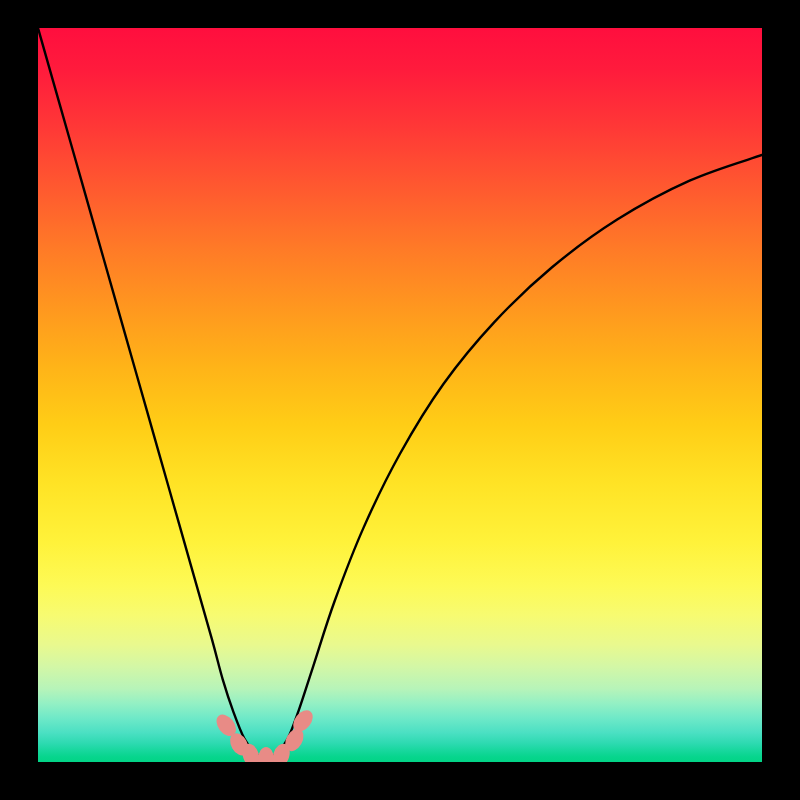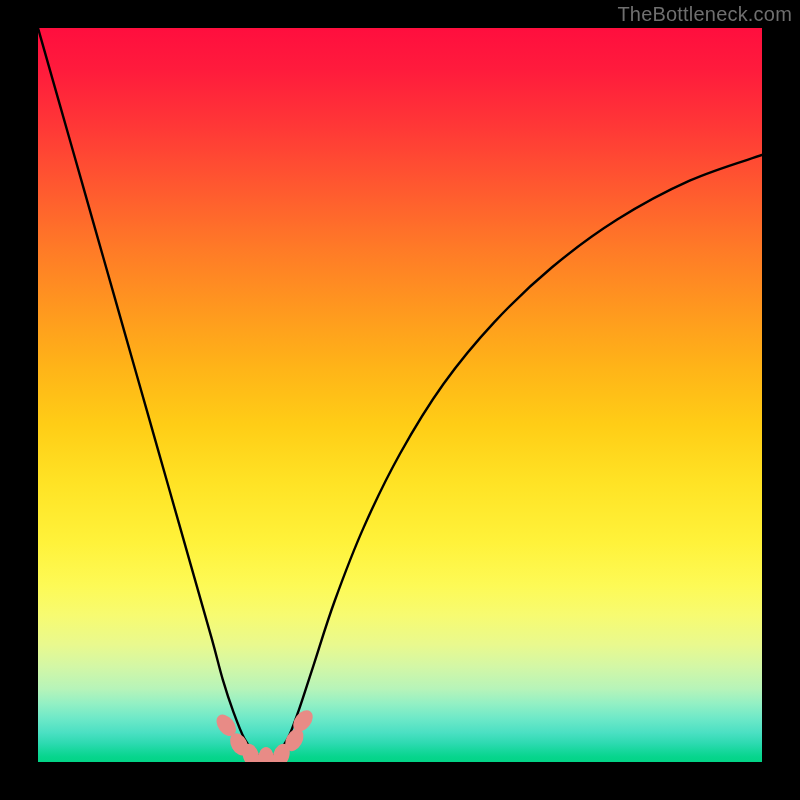--- a/index.html
+++ b/index.html
@@ -75,21 +75,20 @@
     top: 0;
     width: 100%;
     height: 100%;
   }
 </style>
 </head>
 <body>
 
 <div class="frame">
 
-  <div class="attribution">TheBottleneck.com</div>
 
   <div class="plot-area">
     <div class="gradient-bg"></div>
 
     <svg class="curve" viewBox="0 0 724 734" preserveAspectRatio="none">
       <path id="curve-path" fill="none" stroke="#000000" stroke-width="2.4" stroke-linecap="round" stroke-linejoin="round" d="M 0.00 0.00 C 3.91 13.74, 13.90 48.86, 21.72 76.34 C 29.54 103.82, 35.62 125.19, 43.44 152.67 C 51.26 180.15, 57.34 201.53, 65.16 229.01 C 72.98 256.49, 79.06 277.86, 86.88 305.34 C 94.70 332.82, 100.78 354.20, 108.60 381.68 C 116.42 409.16, 122.50 430.54, 130.32 458.02 C 138.14 485.50, 144.22 506.87, 152.04 534.35 C 159.86 561.83, 167.90 589.68, 173.76 610.69 C 179.62 631.70, 180.71 637.85, 184.62 651.06 C 188.53 664.27, 191.57 673.39, 195.48 684.09 C 199.39 694.79, 202.43 703.11, 206.34 710.51 C 210.25 717.91, 213.29 721.49, 217.20 725.19 C 221.11 728.89, 224.15 731.06, 228.06 731.06 C 231.97 731.06, 235.01 728.89, 238.92 725.19 C 242.83 721.49, 245.87 718.17, 249.78 710.51 C 253.69 702.85, 256.08 695.57, 260.64 682.62 C 265.20 669.67, 268.60 658.40, 275.12 638.58 C 281.64 618.76, 287.72 597.62, 296.84 572.52 C 305.96 547.42, 314.07 525.54, 325.80 499.12 C 337.53 472.70, 347.66 451.48, 362.00 425.72 C 376.34 399.96, 388.50 379.64, 405.44 355.99 C 422.38 332.34, 436.57 315.34, 456.12 294.33 C 475.67 273.33, 491.89 257.78, 514.04 239.28 C 536.19 220.79, 554.44 207.16, 579.20 191.57 C 603.96 175.98, 625.54 164.30, 651.60 152.67 C 677.66 141.05, 710.97 131.61, 724.00 126.98"></path>
       <g id="markers-group">
           <ellipse cx="188.24" cy="697.30" rx="8" ry="12" fill="#e88b86" transform="rotate(-38 188.24 697.30)"></ellipse>
           <ellipse cx="201.27" cy="716.38" rx="8" ry="12" fill="#e88b86" transform="rotate(-30 201.27 716.38)"></ellipse>
           <ellipse cx="212.86" cy="727.39" rx="8" ry="12" fill="#e88b86" transform="rotate(-18 212.86 727.39)"></ellipse>

